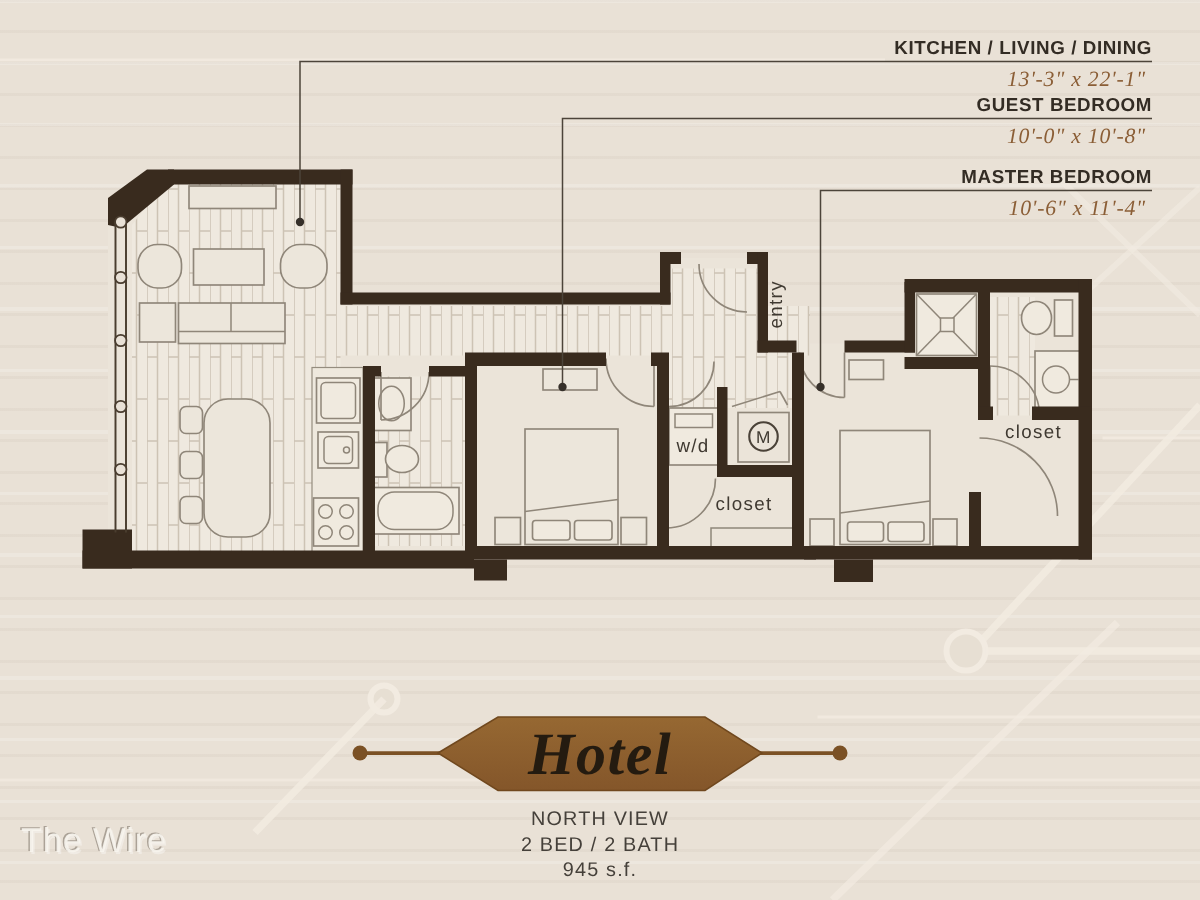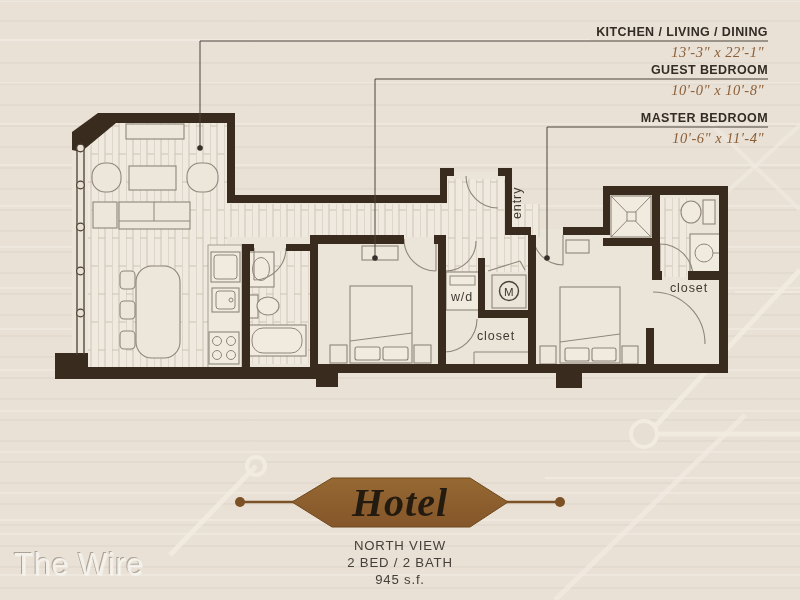--- a/index.html
+++ b/index.html
@@ -22,21 +22,21 @@
   .ldot{fill:#36302a;}
   .callout-name{font-size:12.5px;font-weight:bold;letter-spacing:.4px;fill:#332c24;}
   .callout-dims{font-family:"Liberation Serif",serif;font-style:italic;font-size:14.5px;letter-spacing:.5px;fill:#8b5e36;}
   .plan-label{font-size:12.5px;letter-spacing:.9px;fill:#3f3931;}
   .plan-label-sm{font-size:11.5px;letter-spacing:.4px;fill:#3f3931;}
   .banner-title{font-family:"Liberation Serif",serif;font-style:italic;font-weight:bold;font-size:40px;letter-spacing:1px;fill:#241b10;}
   .banner-sub{font-size:13.2px;letter-spacing:.8px;fill:#45403a;}
   .decor{stroke:#f2ebe1;fill:none;}
   .decor-node{fill:#e7dfd3;stroke:#f2ebe1;stroke-width:4;}
   .watermark{
-    position:absolute;left:14px;top:547px;font-size:31px;letter-spacing:.5px;
+    position:absolute;left:14px;top:547px;font-size:23px;letter-spacing:.5px;
     color:rgba(247,244,238,.93);
     text-shadow:-1px -1px 0 rgba(110,100,88,.5), 1px 1px 0 rgba(255,255,255,.35);
   }
 </style>
 </head>
 <body>
 
 <div class="stage">
 <svg width="800" height="600" viewBox="0 0 800 600">
   <defs>

